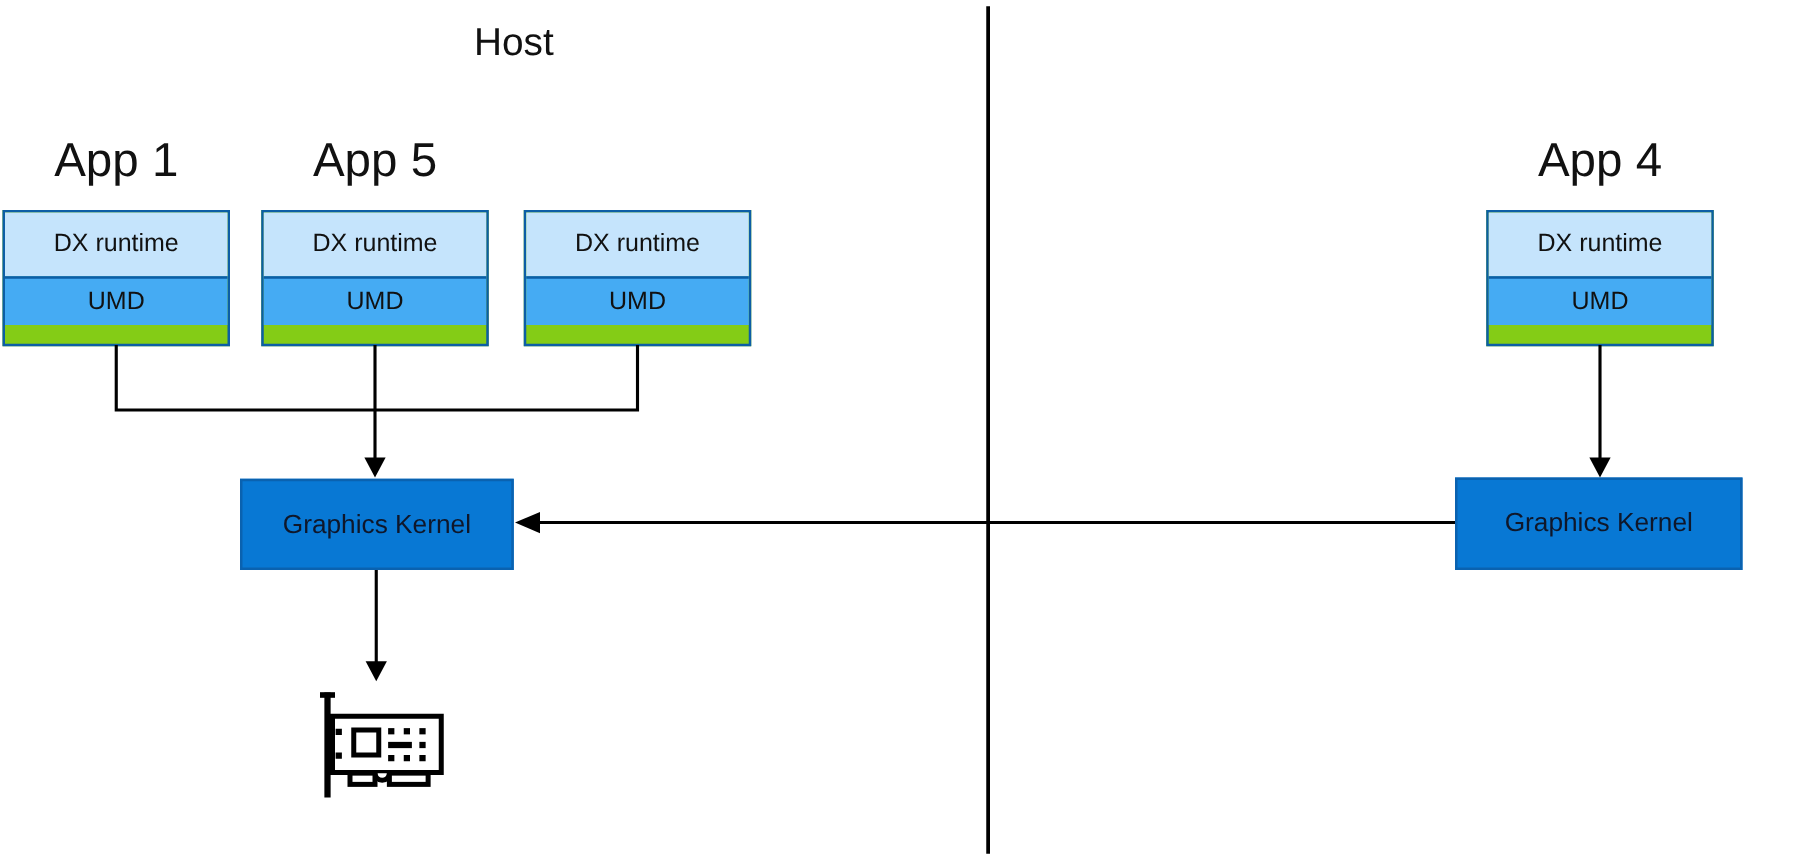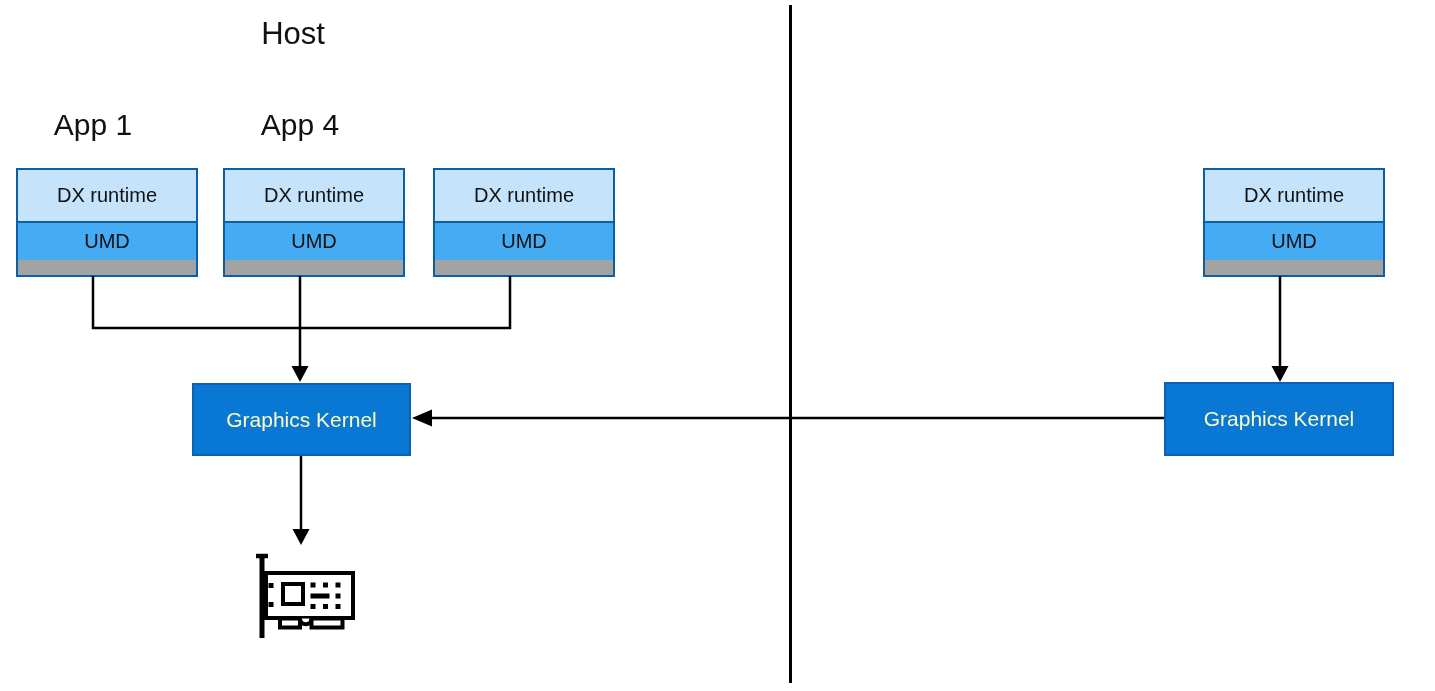--- a/index.html
+++ b/index.html
@@ -8,85 +8,85 @@
     position: relative;
     width: 1435px;
     height: 691px;
     background: #ffffff;
     overflow: hidden;
   }
   .title {
     position: absolute;
     top: 16px;
     width: 300px;
-    text-align: center;
+    text-align: right;
     font-size: 31px;
     color: #111111;
     white-space: nowrap;
   }
   .app-label {
     position: absolute;
     top: 108px;
     width: 182px;
     text-align: center;
-    font-size: 30px;
+    font-size: 38px;
     color: #111111;
     white-space: nowrap;
   }
   .app-box {
     position: absolute;
     top: 168px;
     width: 182px;
     height: 109px;
     box-sizing: border-box;
     border: 2.5px solid #0C5EA5;
-    background: #a3a3a3;
-    margin-left: 14px;
+    background: #84cc16;
   }
   .layer {
     display: flex;
     align-items: center;
     justify-content: center;
     font-size: 20px;
     color: #111111;
     box-sizing: border-box;
   }
   .layer.dx { height: 51px; background: #C5E4FC; }
   .layer.umd { height: 39px; background: #45ABF3; border-top: 2.5px solid #0C5EA5; }
   .kernel-box {
     position: absolute;
     box-sizing: border-box;
     background: #0878D4;
     border: 2px solid #0A62B0;
     display: flex;
     align-items: center;
     justify-content: center;
     font-size: 21px;
-    color: #fef9c3;
+    color: #0f172a;
     white-space: nowrap;
   }
   #kernel-host { left: 192px; top: 383px; width: 219px; height: 73px; }
   #kernel-sandbox { left: 1164px; top: 382px; width: 230px; height: 74px; }
   #connector-layer {
     position: absolute;
     left: 0; top: 0;
     width: 1435px;
     height: 691px;
     pointer-events: none;
   }
 </style>
 </head>
 <body>
 
 <div id="canvas">
 
   <div class="title" style="left:143px">Host</div>
 
   <div class="app-label" style="left:2px">App 1</div>
-  <div class="app-label" style="left:209px">App 4</div>
+  <div class="app-label" style="left:209px">App 5</div>
+  <div class="app-label" style="left:1189px">App 4</div>
 
   <div class="app-box" style="left:2px">
     <div class="layer dx">DX runtime</div>
     <div class="layer umd">UMD</div>
   </div>
   <div class="app-box" style="left:209px">
     <div class="layer dx">DX runtime</div>
     <div class="layer umd">UMD</div>
   </div>
   <div class="app-box" style="left:419px">

